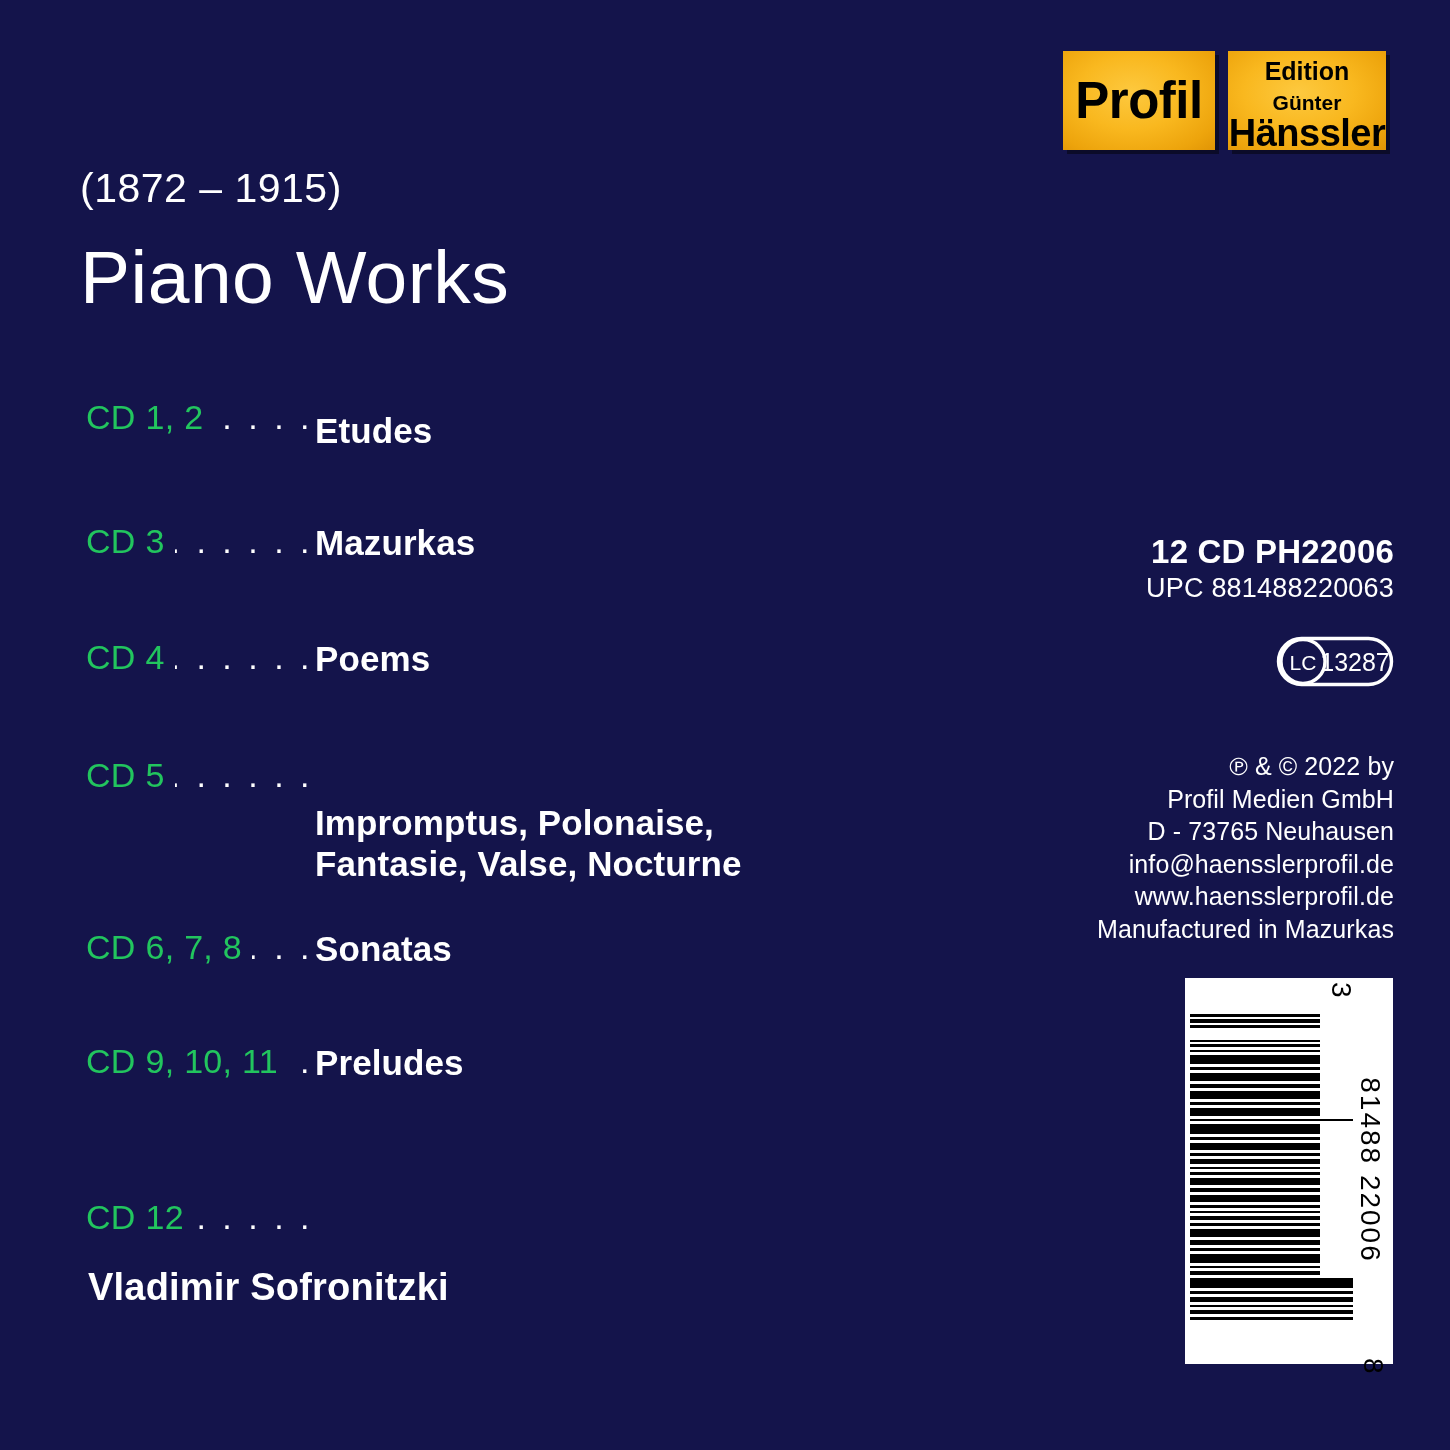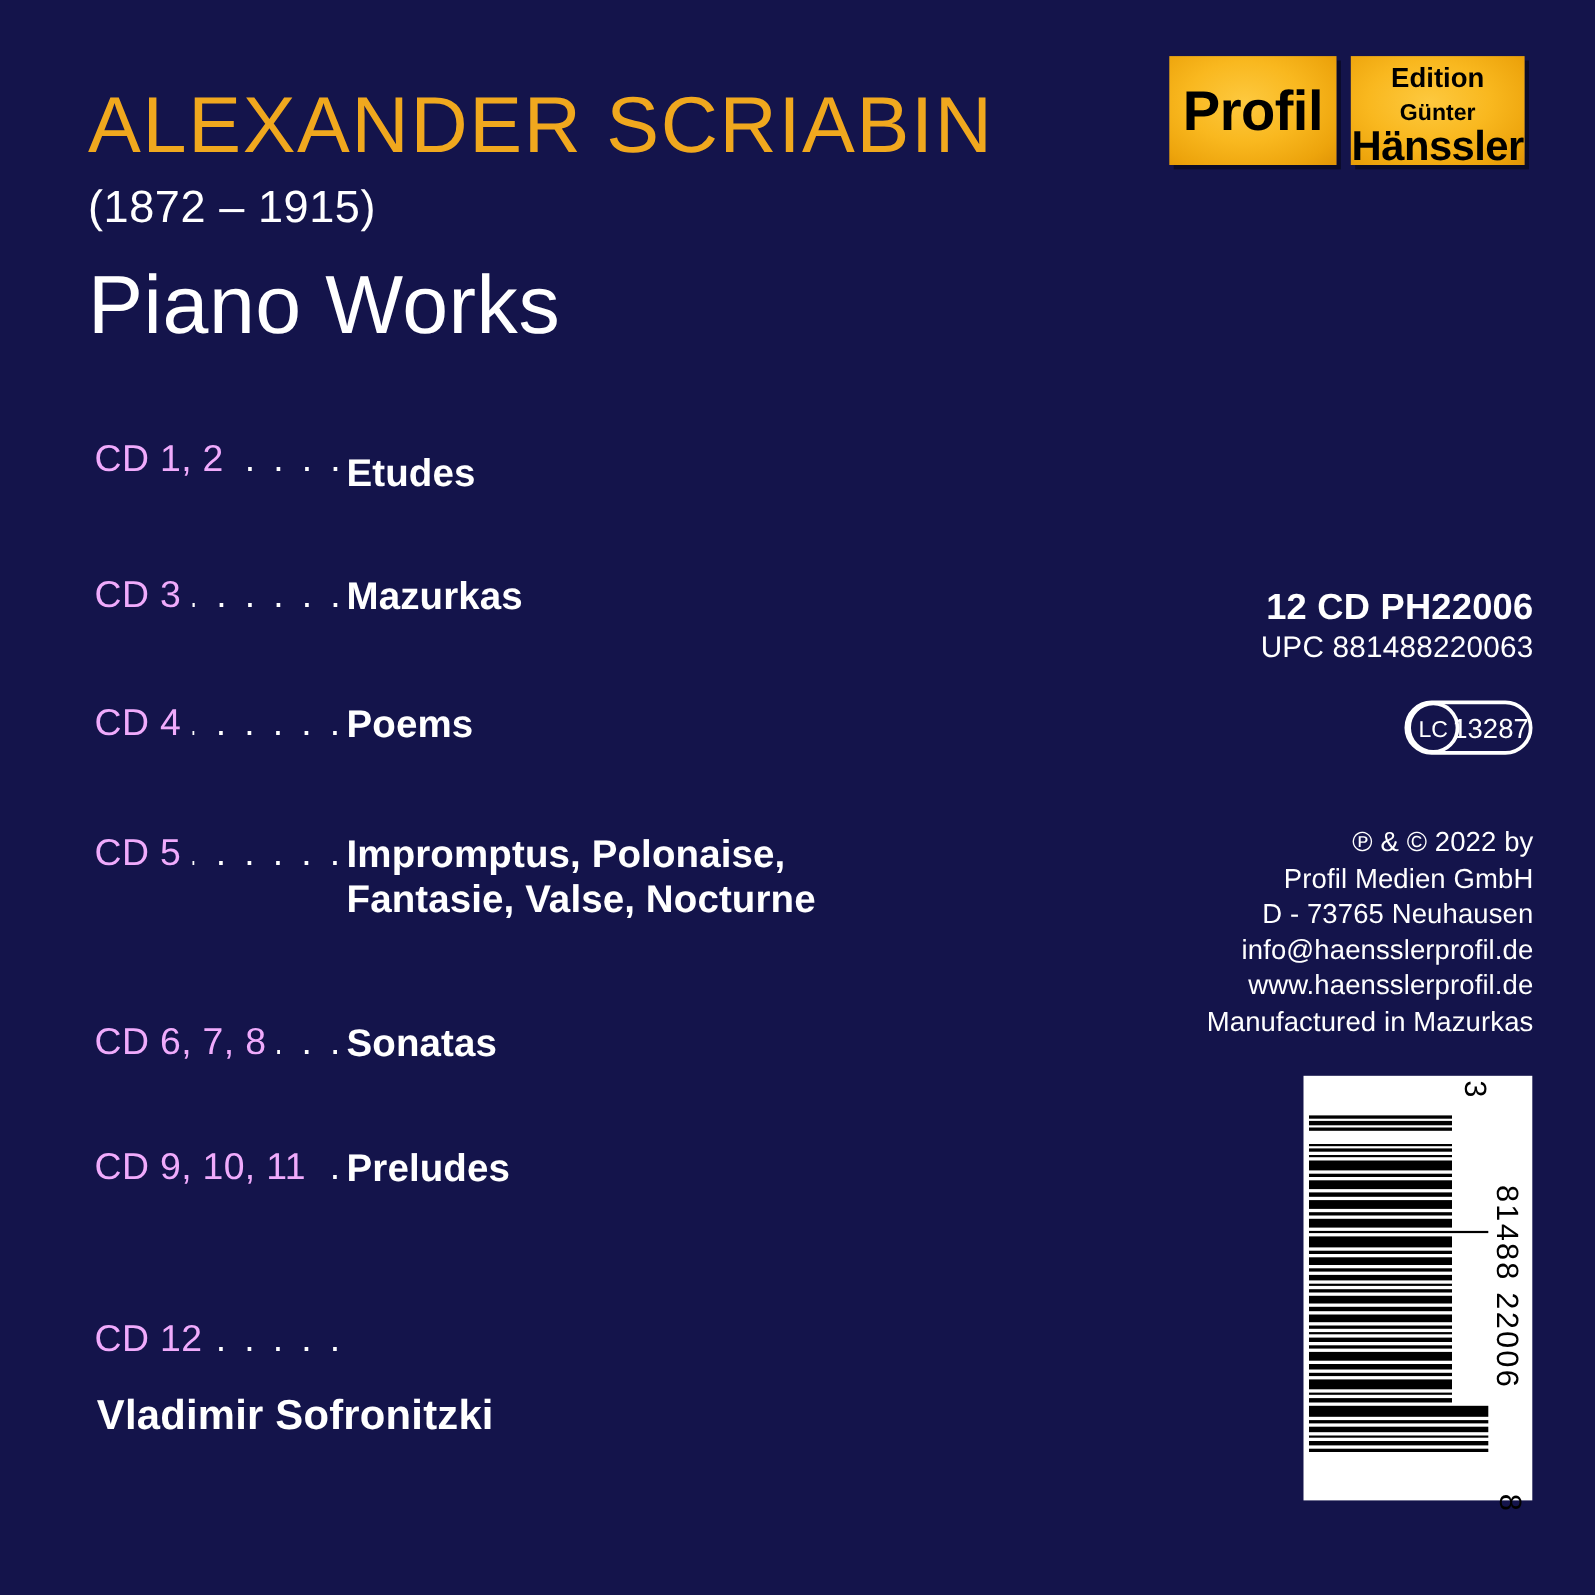--- a/index.html
+++ b/index.html
@@ -126,21 +126,21 @@
     width: 227px;
     flex: 0 0 227px;
     display: flex;
     align-items: baseline;
     white-space: nowrap;
     overflow: hidden;
   }
   .cd-label {
     font-size: 34px;
     font-weight: 300;
-    color: #f0abfc;
+    color: #22c55e;
     letter-spacing: 0.3px;
   }
   .cd-leader {
     flex: 1 1 auto;
     font-size: 34px;
     font-weight: 300;
     color: #ffffff;
     overflow: hidden;
     white-space: nowrap;
     letter-spacing: 3.5px;
@@ -267,21 +267,20 @@
     top: 4px;
     transform: rotate(90deg);
     transform-origin: left top;
   }
 </style>
 </head>
 <body>
 
 <div id="cover">
 
-  <div id="composer-name">ALEXANDER SCRIABIN</div>
   <div id="composer-dates">(1872 – 1915)</div>
   <div id="album-title">Piano Works</div>
 
   <div id="logo-block">
     <div class="logo-box" id="logo-profil-box">
       <div id="logo-profil-text">Profil</div>
     </div>
     <div class="logo-box" id="logo-edition-box">
       <div id="logo-edition-text">Edition</div>
       <div id="logo-rule"></div>
@@ -310,21 +309,21 @@
           <span class="cd-label">CD 4</span>
           <span class="cd-leader">. . . . . . . . .</span>
         </div>
         <div class="cd-works" style="max-width: 560px;">Poems</div>
       </div>
       <div class="cd-row" style="position: absolute; top: 358px; left: 0px; width: 900px;">
         <div class="cd-label-wrap">
           <span class="cd-label">CD 5</span>
           <span class="cd-leader">. . . . . . . . .</span>
         </div>
-        <div class="cd-works" style="max-width: 560px;">Impromptus, Polonaise, Fantasie, Valse, Nocturne</div>
+        <div class="cd-works" style="max-width: 560px; margin-top: 46px;">Impromptus, Polonaise, Fantasie, Valse, Nocturne</div>
       </div>
       <div class="cd-row" style="position: absolute; top: 530px; left: 0px; width: 900px;">
         <div class="cd-label-wrap">
           <span class="cd-label">CD 6, 7, 8</span>
           <span class="cd-leader">. . . . . .</span>
         </div>
         <div class="cd-works" style="max-width: 560px;">Sonatas</div>
       </div>
       <div class="cd-row" style="position: absolute; top: 644px; left: 0px; width: 900px;">
         <div class="cd-label-wrap">

